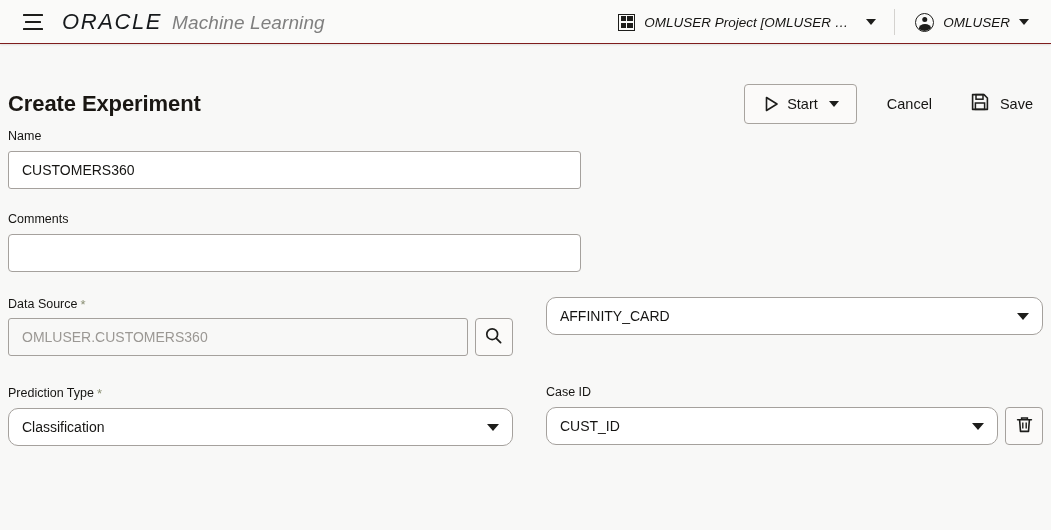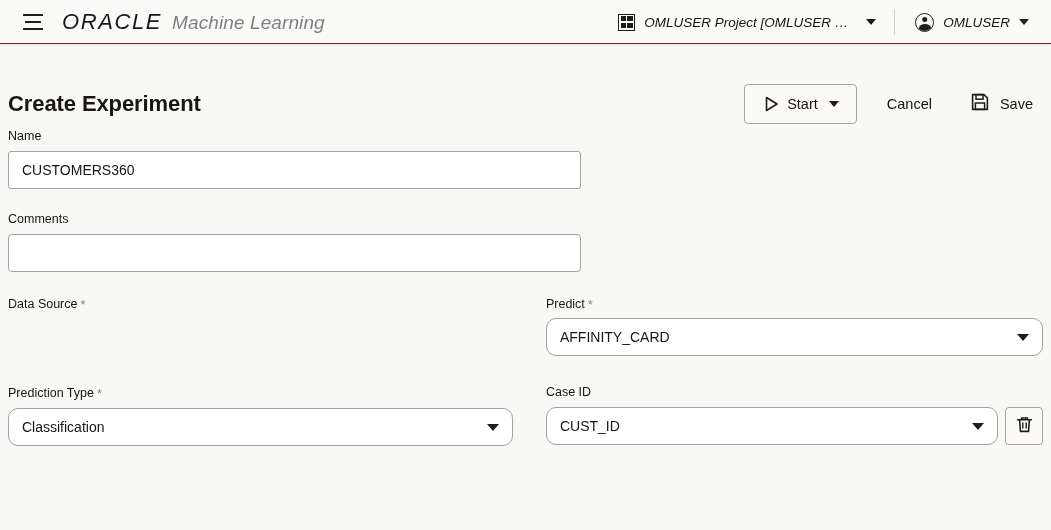--- a/index.html
+++ b/index.html
@@ -393,26 +393,34 @@
       <label class="field-label">Comments</label>
       <input class="text-input comments-box" type="text" value="" style="">
     </div>
 
     <div class="two-col">
 
       <div class="col-left">
         <label class="field-label">
           <span>Data Source</span><span class="req-star">*</span>
         </label>
+        <div class="input-with-btn">
+          <input class="text-input readonly" type="text" placeholder="OMLUSER.CUSTOMERS360" style="">
+          <div class="icon-btn">
+            <span>
+              <svg width="19" height="19" viewBox="0 0 19 19" aria-hidden="true">
+                <circle cx="8.2" cy="8.2" r="5.4" fill="none" stroke="#1d1d1b" stroke-width="1.7"></circle>
+                <line x1="12.3" y1="12.3" x2="16.6" y2="16.6" stroke="#1d1d1b" stroke-width="1.8" stroke-linecap="round"></line>
+              </svg>
+            </span>
+          </div>
+        </div>
       </div>
 
       <div class="col-right">
-        <label class="field-label">
-          <span>Predict</span><span class="req-star">*</span>
-        </label>
         <div class="select-box">
           <span class="select-value">AFFINITY_CARD</span>
           <span class="select-caret"></span>
         </div>
       </div>
 
     </div>
 
     <div class="two-col">
 

